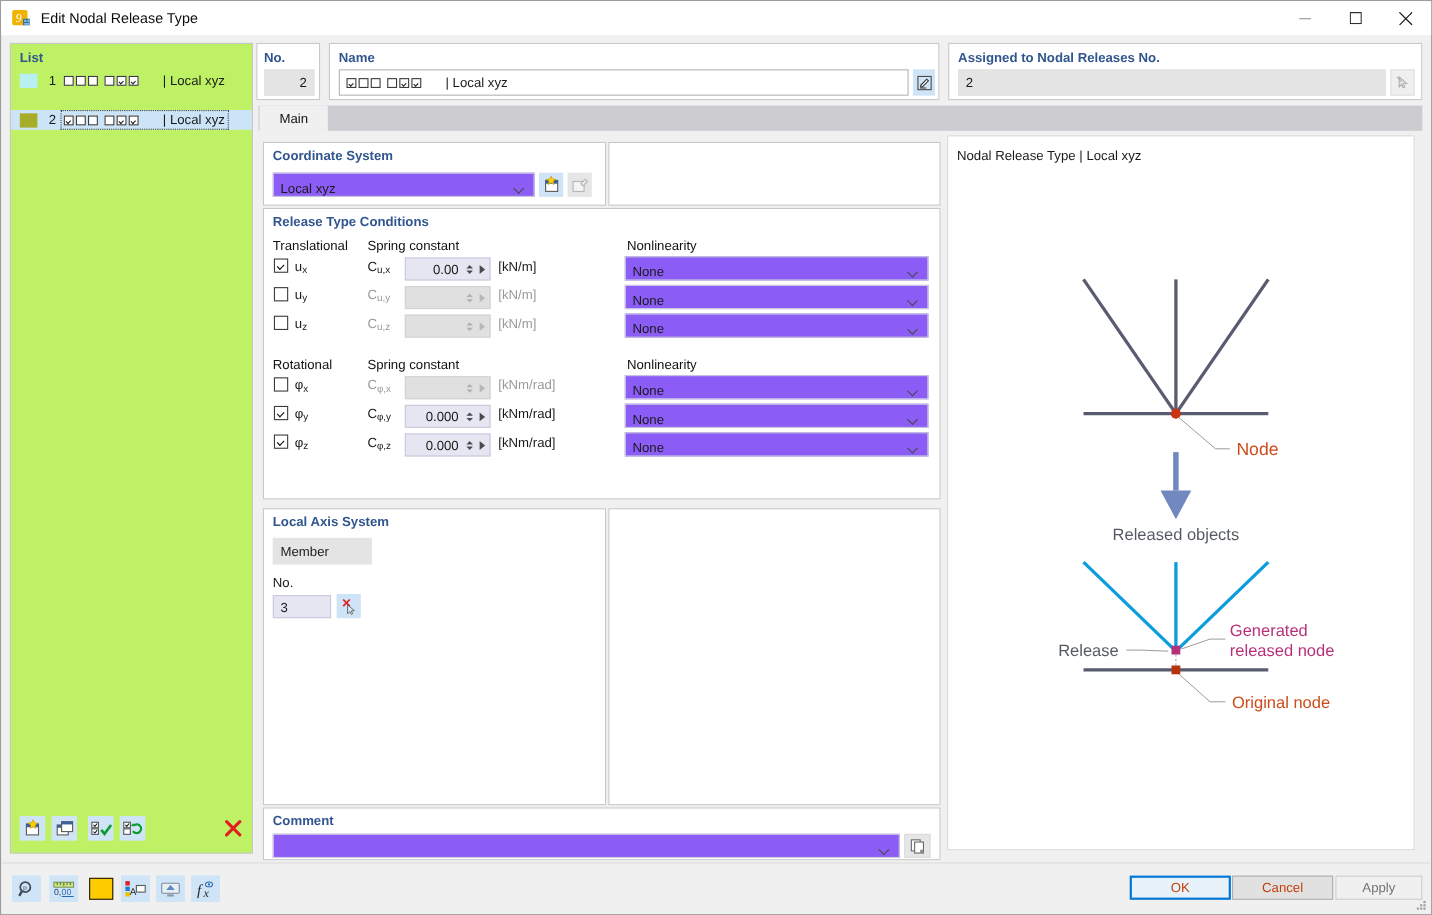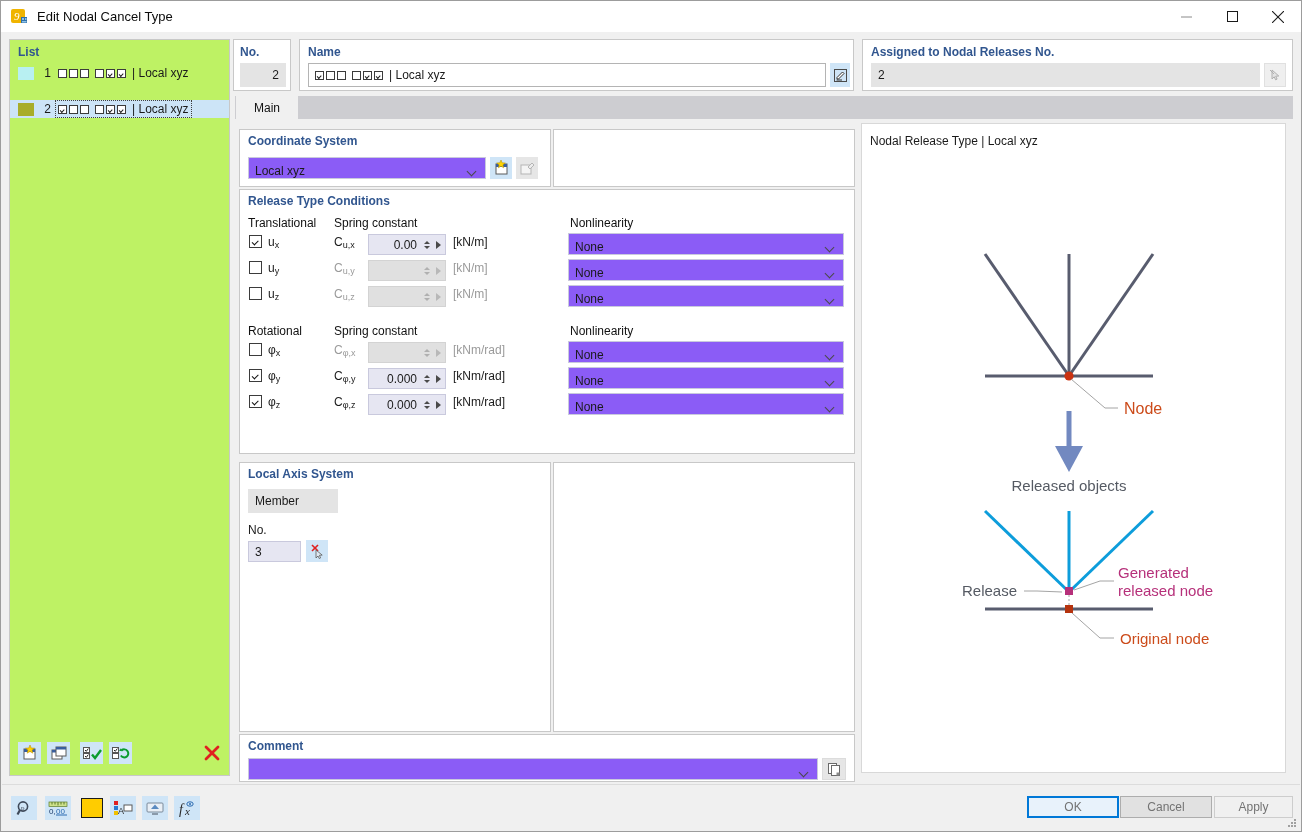--- a/index.html
+++ b/index.html
@@ -28,21 +28,21 @@
   .list-rows { position:absolute; left:0; right:0; top:24px; bottom:38px; }
   .lrow { height:18px; display:flex; align-items:center; font-size:12px; position:relative; }
   .lrow.sel { background:#cce4f7; }
   .lrow.sel .lcells { outline:1px dotted #404040; outline-offset:0px; }
   .swatch { width:16px; height:13px; margin-left:8px; flex:0 0 auto; }
   .lnum { width:22px; text-align:right; padding-right:5px; font-size:12px; }
   .lcells { display:flex; align-items:center; gap:0px; padding:1px 3px 1px 2px; }
   .cb { width:9px; height:9px; border:1px solid #3b3b3b; background:#fff; margin-right:2px; position:relative; display:inline-block; }
   .cb.gap { margin-right:6px; }
   .cb.on::after { content:""; position:absolute; left:1px; top:3px; width:3px; height:1.5px; border-left:1.3px solid #1d1d1d; border-bottom:1.3px solid #1d1d1d; transform:rotate(-45deg); }
-  .lname { margin-left:4px; font-size:12px; }
+  .lname { margin-left:20px; font-size:12px; }
 
   .list-toolbar { position:absolute; left:0; right:0; bottom:0; height:38px; }
   .tbtn { width:23px; height:22px; background:#cfe5f7; border:1px solid #cfe5f7; display:inline-flex; align-items:center; justify-content:center; position:relative; }
 
   
   .fld-panel { position:absolute; background:#fff; border:1px solid #c8c8c8; }
   .fld-lbl { color:#31568f; font-weight:bold; font-size:12px; }
   .inp { background:#e4e4e4; border:1px solid #e4e4e4; height:24px; font-size:12px; display:flex; align-items:center; padding:0 6px; }
   .inp.lav { background:#e6e6f2; border-color:#c9c9dd; }
   .inp.white { background:#fff; border:1px solid #b4b4b4; }
@@ -87,21 +87,21 @@
   sub { font-size:9px; vertical-align:-2px; }
 
   .relbtn { position:absolute; width:25px; height:22px; background:#cfe5f7; border:1px solid #cfe5f7; }
 
   
   .diag { position:absolute; left:860px; top:122px; width:425px; height:650px; background:#fff; border:1px solid #d8d8d8; }
   .diag-title { position:absolute; left:8px; top:10px; font-size:12px; color:#1a1a1a; }
 
   
   .bottombar { position:absolute; left:1px; bottom:1px; width:1298px; height:46px; background:#f0f0f0; border-top:1px solid #dcdcdc; }
-  .btn { position:absolute; height:22px; background:#e1e1e1; border:1px solid #adadad; font-size:12px; display:flex; align-items:center; justify-content:center; color:#737373; }
+  .btn { position:absolute; height:22px; background:#e1e1e1; border:1px solid #adadad; font-size:12px; display:flex; align-items:center; justify-content:center; color:#c2410c; }
   .btn.primary { background:#e8f2fb; border:2px solid #0078d7; }
   .btn.dis { color:#737373; background:#f0f0f0; border-color:#cdcdcd; }
   .bbtn { position:absolute; width:26px; height:24px; background:#cfe5f7; border:1px solid #cfe5f7; }
   .grip { position:absolute; right:3px; bottom:3px; width:10px; height:10px; }
 </style>
 </head>
 <body>
 
 <div class="window">
 
@@ -109,21 +109,21 @@
     <span class="title-icon">
       <svg width="17" height="17" viewBox="0 0 17 17">
         <rect x="0" y="1" width="14" height="14" rx="2" fill="#f0b400"></rect>
         <text x="3" y="12" font-family="Liberation Serif, serif" font-size="11" font-style="italic" fill="#ffffff">9</text>
         <rect x="10" y="9" width="6" height="6" fill="#2f6fa8"></rect>
         <rect x="11" y="10" width="2" height="2" fill="#8fc3e8"></rect>
         <rect x="14" y="10" width="1.5" height="2" fill="#8fc3e8"></rect>
         <rect x="11" y="13" width="4.5" height="1.5" fill="#8fc3e8"></rect>
       </svg>
     </span>
-    <span class="title-text">Edit Nodal Cancel Type</span>
+    <span class="title-text">Edit Nodal Release Type</span>
     <div class="wbtns">
       <div class="wbtn">
         <svg width="11" height="11">
             <line x1="0" y1="6" x2="11" y2="6" stroke="#8a8a8a" stroke-width="1"></line>
           </svg>
       </div>
       <div class="wbtn">
         <svg width="11" height="11">
             <rect x="0.5" y="0.5" width="10" height="10" fill="none" stroke="#1a1a1a" stroke-width="1"></rect>
           </svg>

